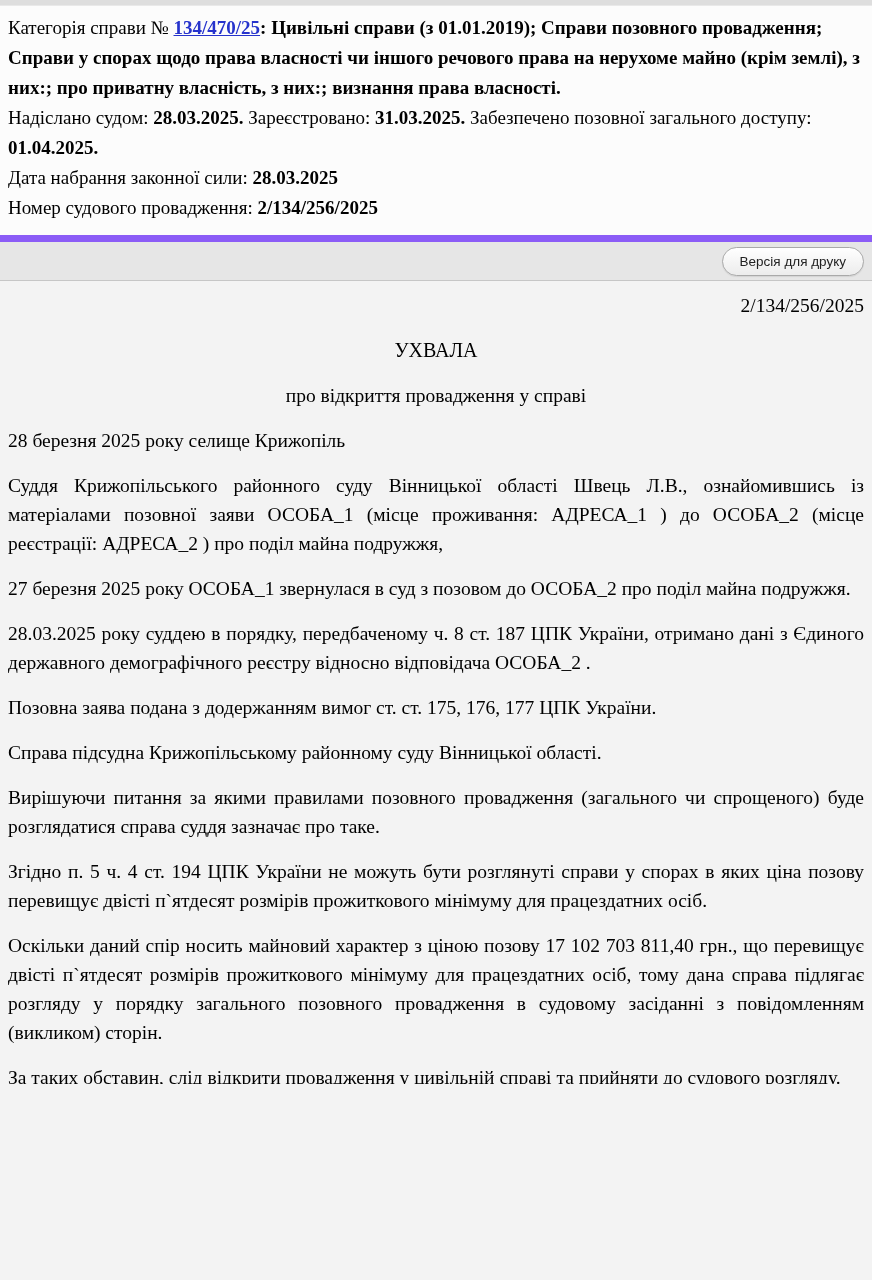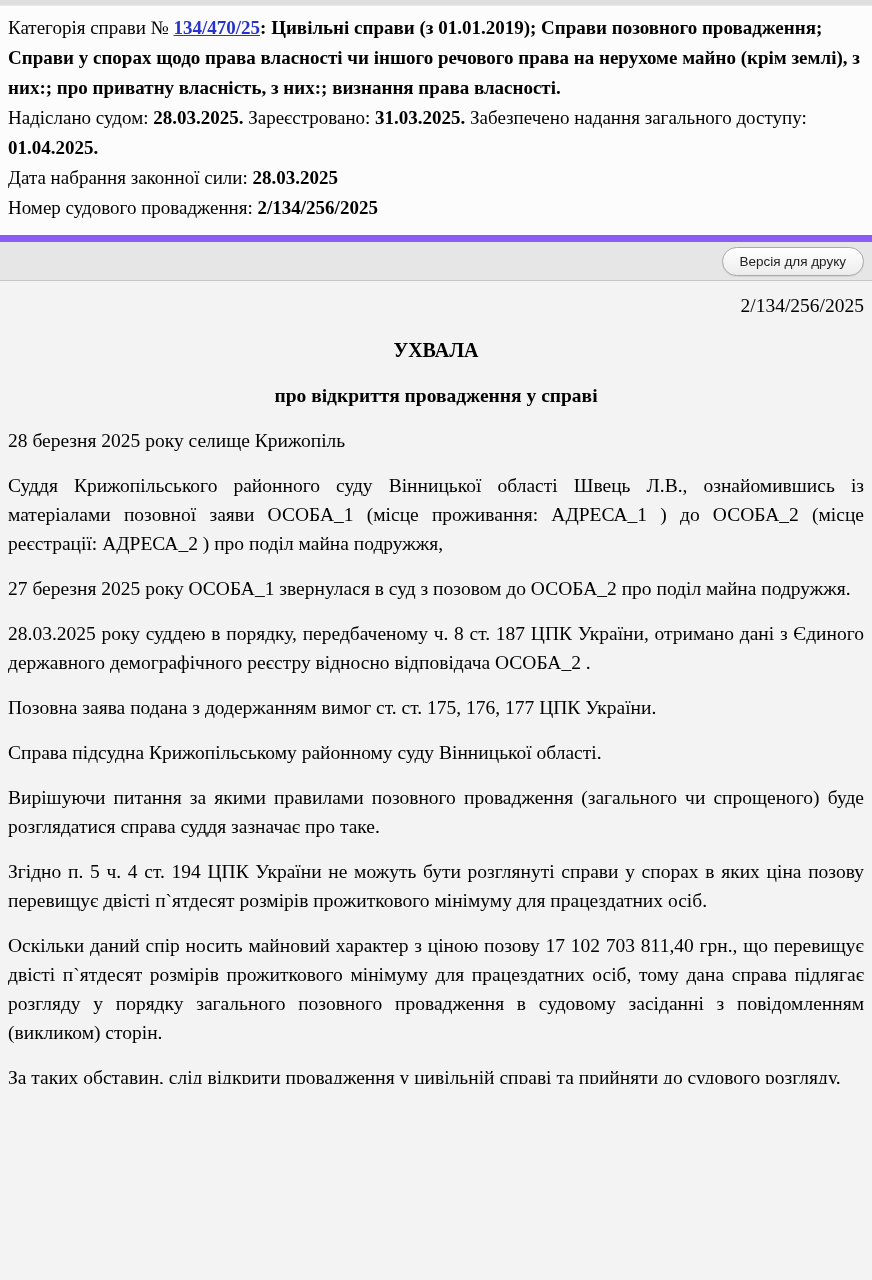--- a/index.html
+++ b/index.html
@@ -64,33 +64,33 @@
   .doc {
     padding: 10px 8px 0 8px;
     font-size: 19.5px;
     line-height: 29px;
   }
   .doc p { margin: 16px 0; }
   .doc .first { margin-top: 0; }
   .t-right  { text-align: right; }
   .t-center { text-align: center; }
   .t-just   { text-align: justify; }
-  .bold     { font-weight: bold; text-align: center; }
+  .bold     { font-weight: normal; text-align: center; }
   .doc-title { font-size: 20px; }
 </style>
 </head>
 <body>
 
 <div class="page">
 
   <div class="top-strip"></div>
 
   <header class="case-header">
     <p><span>Категорія справи № </span><a href="#" class="case-link">134/470/25</a><b>: Цивільні справи (з 01.01.2019); Справи позовного провадження; Справи у спорах щодо права власності чи іншого речового права на нерухоме майно (крім землі), з них:; про приватну власність, з них:; визнання права власності.</b></p>
-    <p><span>Надіслано судом: </span><b>28.03.2025.</b><span> Зареєстровано: </span><b>31.03.2025.</b><span> Забезпечено надання загального доступу: </span><b>01.04.2025.</b></p>
+    <p><span>Надіслано судом: </span><b>28.03.2025.</b><span> Зареєстровано: </span><b>31.03.2025.</b><span> Забезпечено позовної загального доступу: </span><b>01.04.2025.</b></p>
     <p><span>Дата набрання законної сили: </span><b>28.03.2025</b></p>
     <p><span>Номер судового провадження: </span><b>2/134/256/2025</b></p>
   </header>
 
   <div class="toolbar">
     <button class="print-btn">Версія для друку</button>
   </div>
 
   <main class="doc">
     <p class="t-right first">2/134/256/2025</p>

